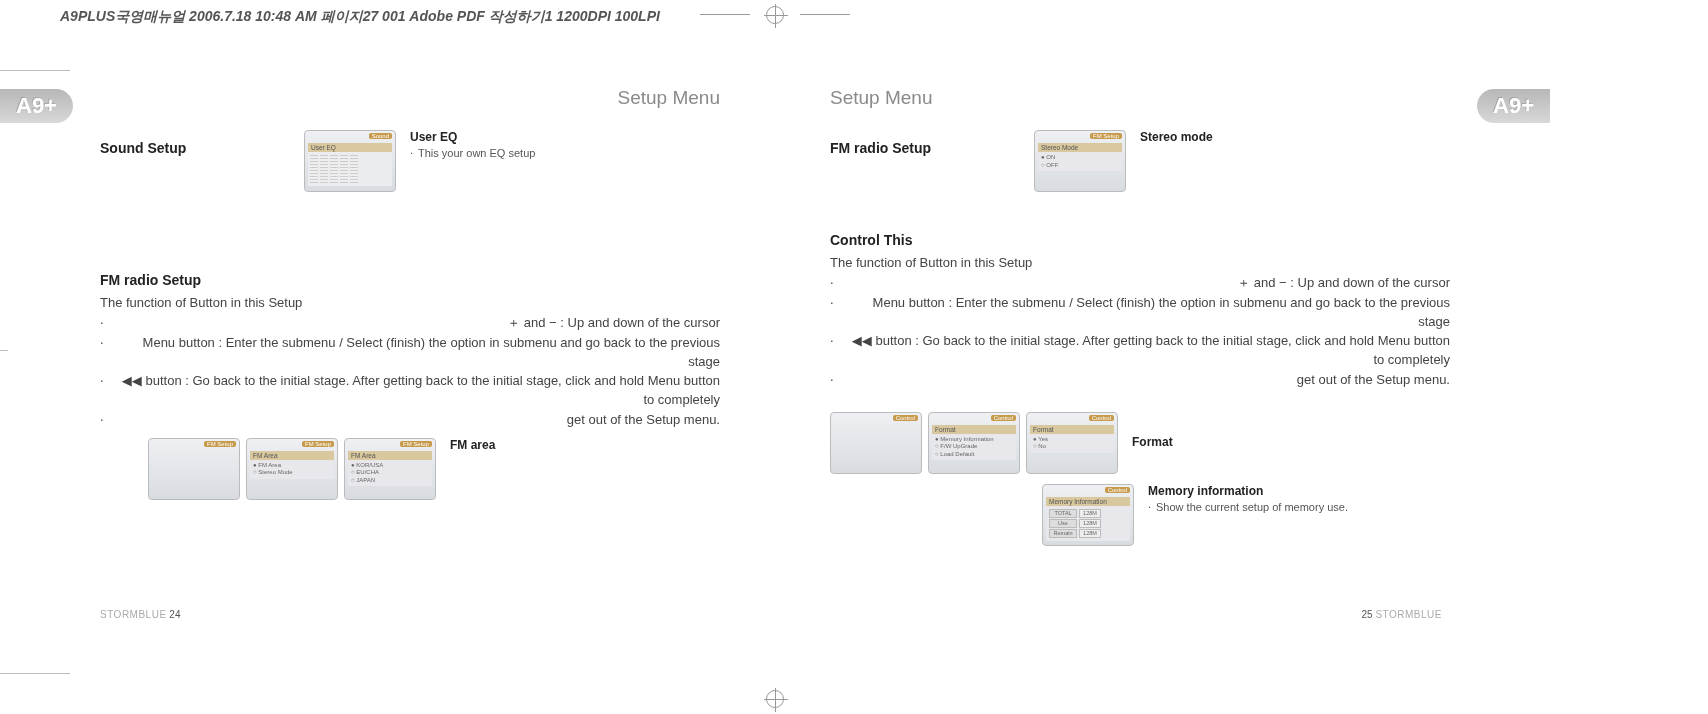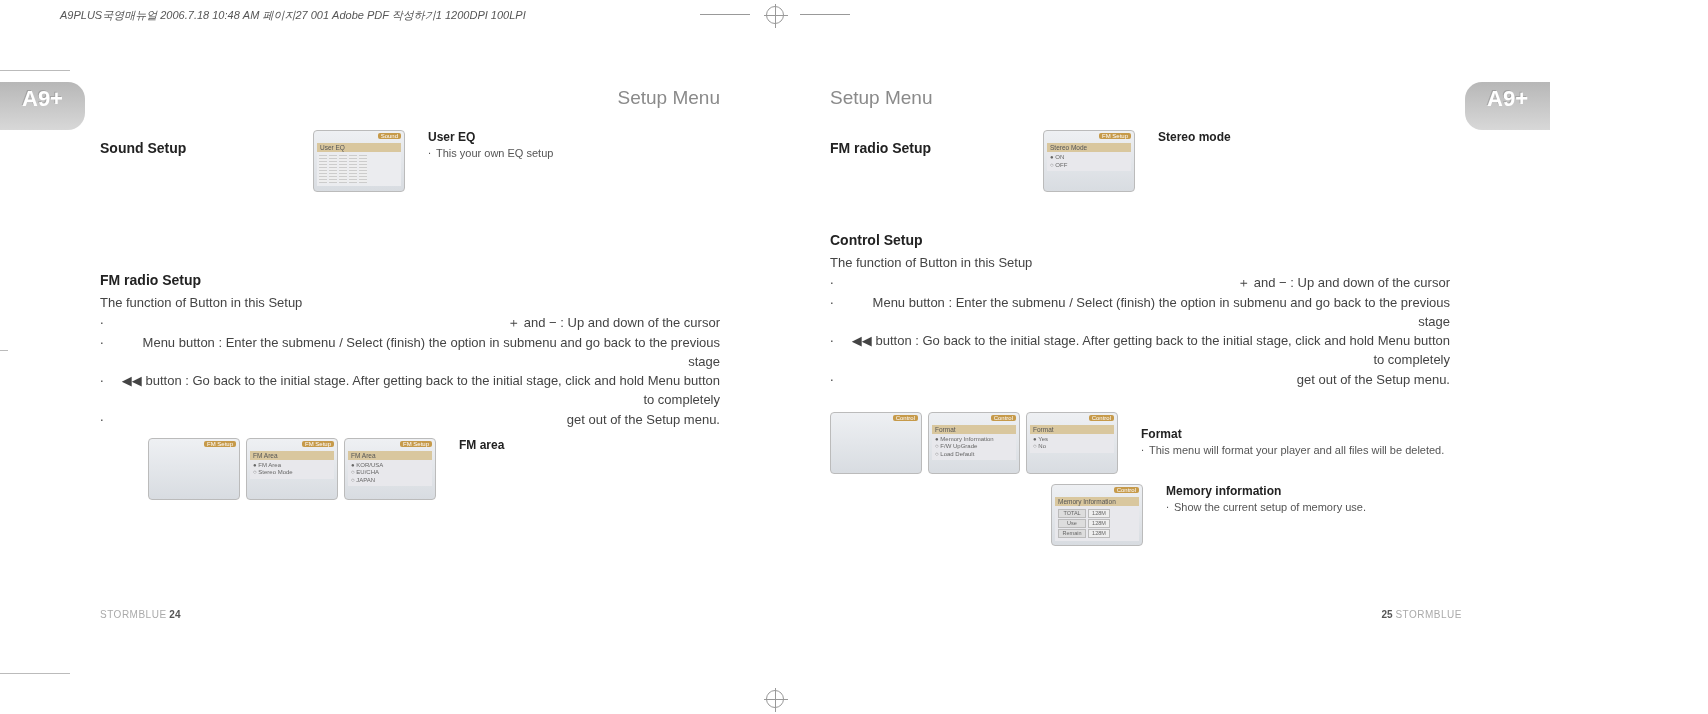--- a/index.html
+++ b/index.html
@@ -8,24 +8,24 @@
     background: #fff;
     width: 1708px;
     height: 714px;
     position: relative;
     color: #333;
   }
   .print-meta {
     position: absolute;
     top: 8px;
     left: 60px;
-    font-size: 11px;
+    font-size: 14px;
     font-style: italic;
     color: #555;
-    font-weight: normal;
+    font-weight: bold;
   }
   .crop-h {
     position: absolute;
     top: 14px;
     height: 1px;
     background: #999;
   }
   .crop-h.left { left: 700px; width: 50px; }
   .crop-h.right { left: 800px; width: 50px; }
   .crop-cross {
@@ -63,23 +63,23 @@
     align-items: center;
   }
   .page.left .header-bar { flex-direction: row; }
   .page.right .header-bar { flex-direction: row-reverse; }
 
   .a9-badge {
     background: linear-gradient(#b7b7b7, #d8d8d8);
     color: #fff;
     font-weight: bold;
     font-size: 22px;
-    height: 48px;
+    height: 34px;
     line-height: 34px;
-    padding: 0 22px;
+    padding: 0 16px;
     border-radius: 0 17px 17px 0;
     text-shadow: -1px -1px 0 rgba(0,0,0,.15);
     margin-top: 16px;
   }
   .page.right .a9-badge { border-radius: 17px 0 0 17px; }
 
   .setup-menu-title {
     flex: 1;
     font-size: 19px;
     color: #8a8a8a;
@@ -94,21 +94,21 @@
   .section-title {
     font-size: 14px;
     font-weight: bold;
     color: #222;
     margin: 10px 0 6px;
   }
   .sub-title { font-weight: bold; font-size: 12px; color: #222; margin-bottom: 2px; }
   .bullet { font-size: 11px; color: #555; line-height: 1.45; padding-left: 8px; position: relative; }
   .bullet::before { content: "."; position: absolute; left: 0; top: -3px; }
 
-  .row { display: flex; align-items: flex-start; gap: 23px; margin-bottom: 10px; }
+  .row { display: flex; align-items: flex-start; gap: 14px; margin-bottom: 10px; }
   .screenshots { display: flex; gap: 6px; }
   .shot {
     width: 92px; height: 62px;
     border: 1px solid #bbb;
     border-radius: 4px;
     background: linear-gradient(#eef0f3, #d8dce1);
     font-size: 7px;
     color: #666;
     padding: 2px 3px;
     position: relative;
@@ -150,22 +150,22 @@
   .instr-item.cont { padding-left: 60px; }
   .nav-glyph { font-family: sans-serif; font-size: 10px; }
 
   .footer {
     position: absolute;
     bottom: -40px;
     font-size: 10px;
     color: #777;
   }
   .page.left .footer { left: 100px; }
-  .page.right .footer { right: 88px; }
-  .footer .pg { font-weight: bold; color: #555; margin-top: 8px; }
+  .page.right .footer { right: 108px; }
+  .footer .pg { font-weight: normal; color: #555; margin-top: 8px; }
   .footer .brand { letter-spacing: .5px; color: #aaa; }
 
   .hairline {
     position: absolute;
     background: #bbb;
   }
   .hairline.hl-top { left: 0; top: 70px; width: 70px; height: 1px; }
   .hairline.hl-mid { left: 0; top: 350px; width: 8px; height: 1px; }
   .hairline.hl-bot { left: 0; bottom: 40px; width: 70px; height: 1px; }
 </style>
@@ -284,21 +284,21 @@
           </div>
         </div>
       </div>
       <div class="desc-block">
         <div class="sub-title">Stereo mode</div>
       </div>
     </div>
 
     <div style="height:20px;"></div>
 
-    <div class="section-title">Control Setup</div>
+    <div class="section-title">Control This</div>
     <div class="instr">
       <div>The function of Button in this Setup</div>
       <div class="instr-item">＋ and  − : Up and down of the cursor</div>
       <div class="instr-item">Menu button : Enter the submenu / Select (finish) the option in submenu and go back to the previous stage</div>
       <div class="instr-item">
         <span class="nav-glyph"></span>
         <span>◀◀ button : Go back to the initial stage. After getting back to the initial stage, click and hold Menu button to completely</span>
       </div>
       <div class="instr-item cont">get out of the Setup menu.</div>
     </div>
@@ -321,21 +321,20 @@
           <div class="shot-tab">Control</div>
           <div class="shot-hdr">Format</div>
           <div class="shot-body">
             <div class="opt sel">Yes</div>
             <div class="opt">No</div>
           </div>
         </div>
       </div>
       <div class="desc-block">
         <div class="sub-title">Format</div>
-        <div class="bullet">This menu will format your player and all files will be deleted.</div>
       </div>
     </div>
 
     <div class="row" style="margin-top:6px;">
       <div style="width:198px;"></div>
       <div class="screenshots">
         <div class="shot">
           <div class="shot-tab">Control</div>
           <div class="shot-hdr">Memory Information</div>
           <div class="shot-body">

